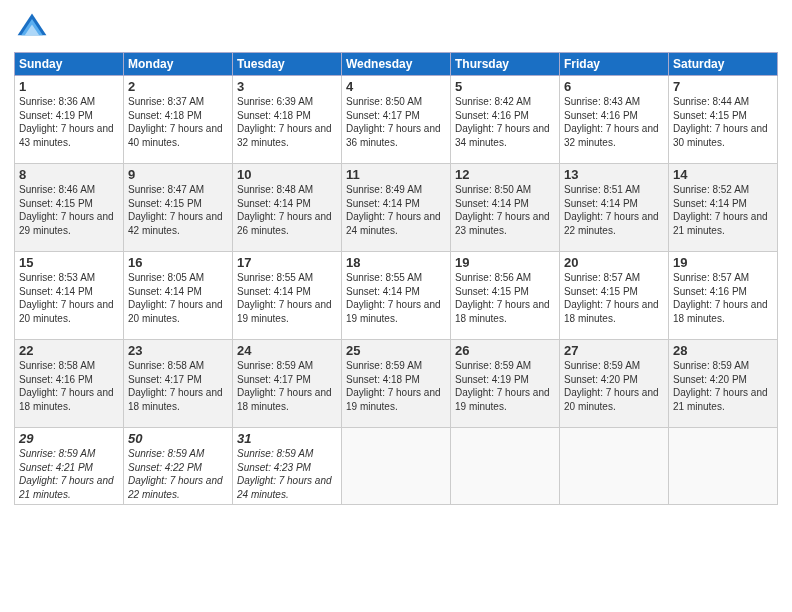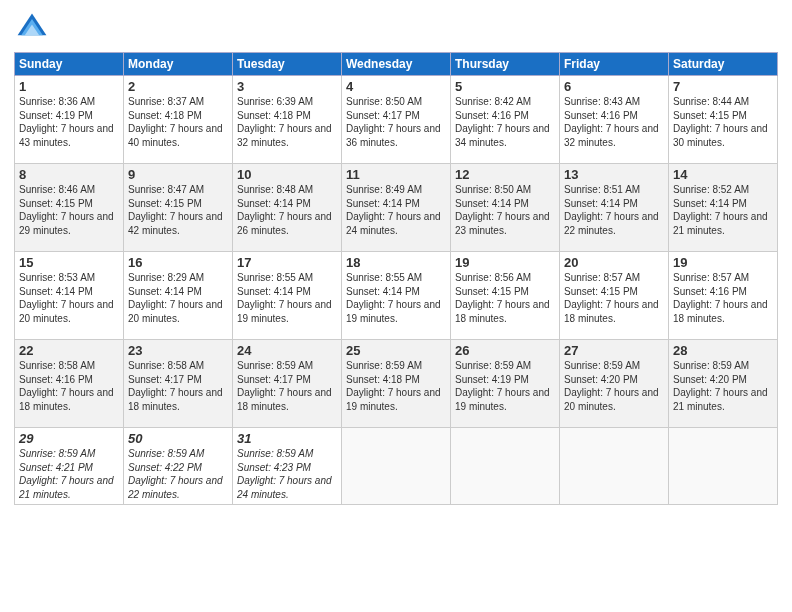--- a/index.html
+++ b/index.html
@@ -194,21 +194,21 @@
             <div class="day-info"><span>Sunrise: 8:52 AM</span><br><span>Sunset: 4:14 PM</span><br><span>Daylight: 7 hours and 21 minutes.</span></div>
           </td>
         </tr>
         <tr>
           <td>
             <span class="day-num">15</span>
             <div class="day-info"><span>Sunrise: 8:53 AM</span><br><span>Sunset: 4:14 PM</span><br><span>Daylight: 7 hours and 20 minutes.</span></div>
           </td>
           <td>
             <span class="day-num">16</span>
-            <div class="day-info"><span>Sunrise: 8:29 AM</span><br><span>Sunset: 4:14 PM</span><br><span>Daylight: 7 hours and 20 minutes.</span></div>
+            <div class="day-info"><span>Sunrise: 8:05 AM</span><br><span>Sunset: 4:14 PM</span><br><span>Daylight: 7 hours and 20 minutes.</span></div>
           </td>
           <td>
             <span class="day-num">17</span>
             <div class="day-info"><span>Sunrise: 8:55 AM</span><br><span>Sunset: 4:14 PM</span><br><span>Daylight: 7 hours and 19 minutes.</span></div>
           </td>
           <td>
             <span class="day-num">18</span>
             <div class="day-info"><span>Sunrise: 8:55 AM</span><br><span>Sunset: 4:14 PM</span><br><span>Daylight: 7 hours and 19 minutes.</span></div>
           </td>
           <td>

